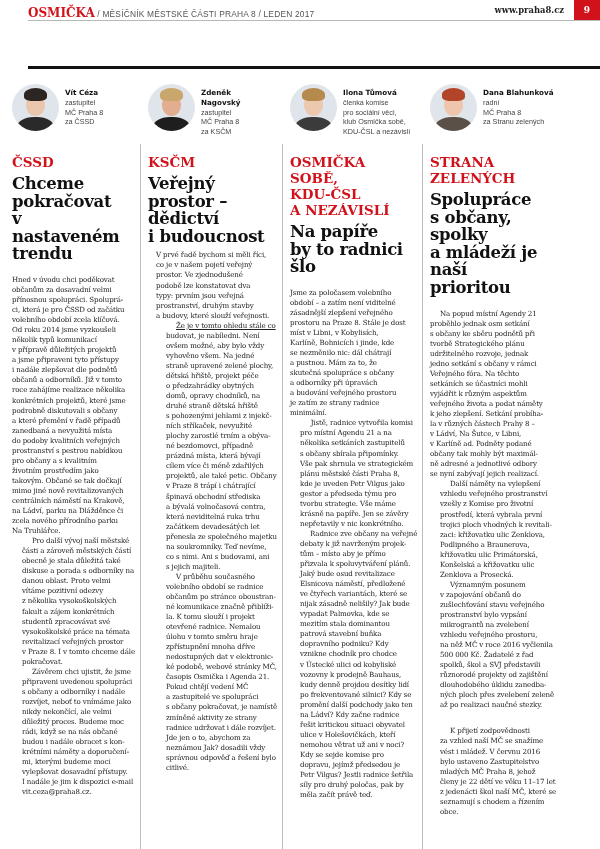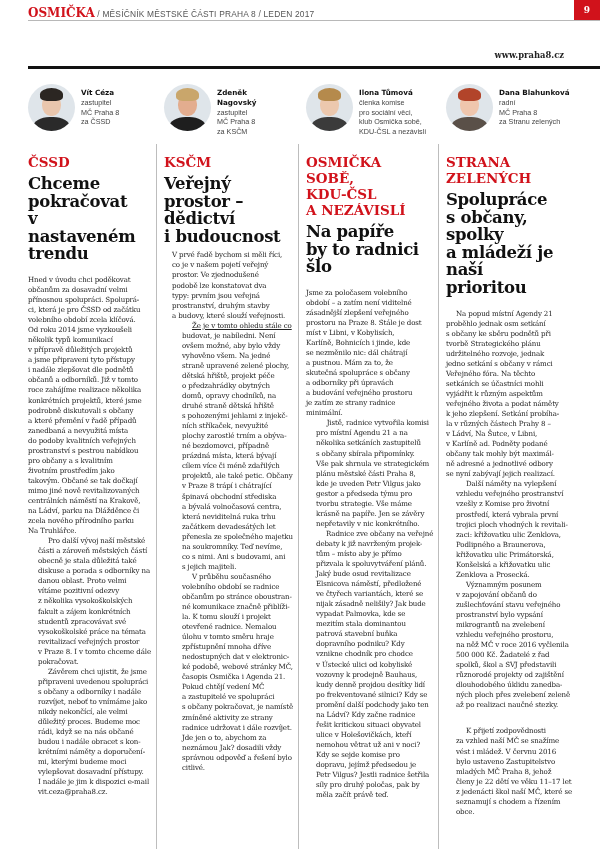--- a/index.html
+++ b/index.html
@@ -2,27 +2,27 @@
 <html><head>
 <meta charset="utf-8">
 <style>
   * { margin: 0; padding: 0; box-sizing: border-box; }
   html, body { width: 600px; height: 849px; background: #ffffff; overflow: hidden; }
   body { position: relative; font-family: "DejaVu Serif", serif; color: #1a1a1a; }
 
   .topbar { position: absolute; left: 0; top: 0; width: 600px; height: 22px; }
   .topbar .left { position: absolute; left: 28px; top: 6px; font-family: "Liberation Sans", sans-serif; font-size: 8.4px; letter-spacing: 0.2px; color: #555; white-space: nowrap; }
   .topbar .left .brand { font-family: "DejaVu Serif", serif; font-weight: bold; color: #d1121b; letter-spacing: 0; font-size: 12px; }
-  .topbar .url { position: absolute; right: 36px; top: 5px; font-family: "DejaVu Serif", serif; font-weight: bold; font-size: 8.4px; color: #222; margin-top: 45px; }
+  .topbar .url { position: absolute; right: 36px; top: 5px; font-family: "DejaVu Serif", serif; font-weight: bold; font-size: 8.4px; color: #222; }
   .topbar .pagenum { position: absolute; right: 0; top: 0; width: 26px; height: 20px; background: #d1121b; color: #fff; font-family: "DejaVu Serif", serif; font-weight: bold; font-size: 9px; text-align: center; line-height: 20px; padding-top: 0; }
   .topbar .rule { position: absolute; left: 28px; right: 0; top: 20px; height: 1px; background: #b8b8b8; }
 
   .thickrule { position: absolute; left: 28px; right: 0; top: 66px; height: 3px; background: #111; }
 
-  .columns { position: absolute; left: 28px; top: 84px; width: 572px; height: 760px; }
+  .columns { position: absolute; left: 12px; top: 84px; width: 572px; height: 760px; }
   .col { position: absolute; top: 0; height: 745px; }
   .col.c1 { left: 0; width: 122px; }
   .col.c2 { left: 136px; width: 124px; }
   .col.c3 { left: 278px; width: 123px; }
   .col.c4 { left: 418px; width: 140px; }
   .vsep { position: absolute; top: 60px; width: 1px; height: 740px; background: #bdbdbd; }
 
   .author { position: relative; height: 66px; }
   .avatar { position: absolute; left: 0; top: 0; width: 47px; height: 47px; border-radius: 50%; background: #dfe5ea; overflow: hidden; }
   .avatar .head { position: absolute; left: 14px; top: 8px; width: 19px; height: 24px; border-radius: 50% 50% 45% 45%; }

